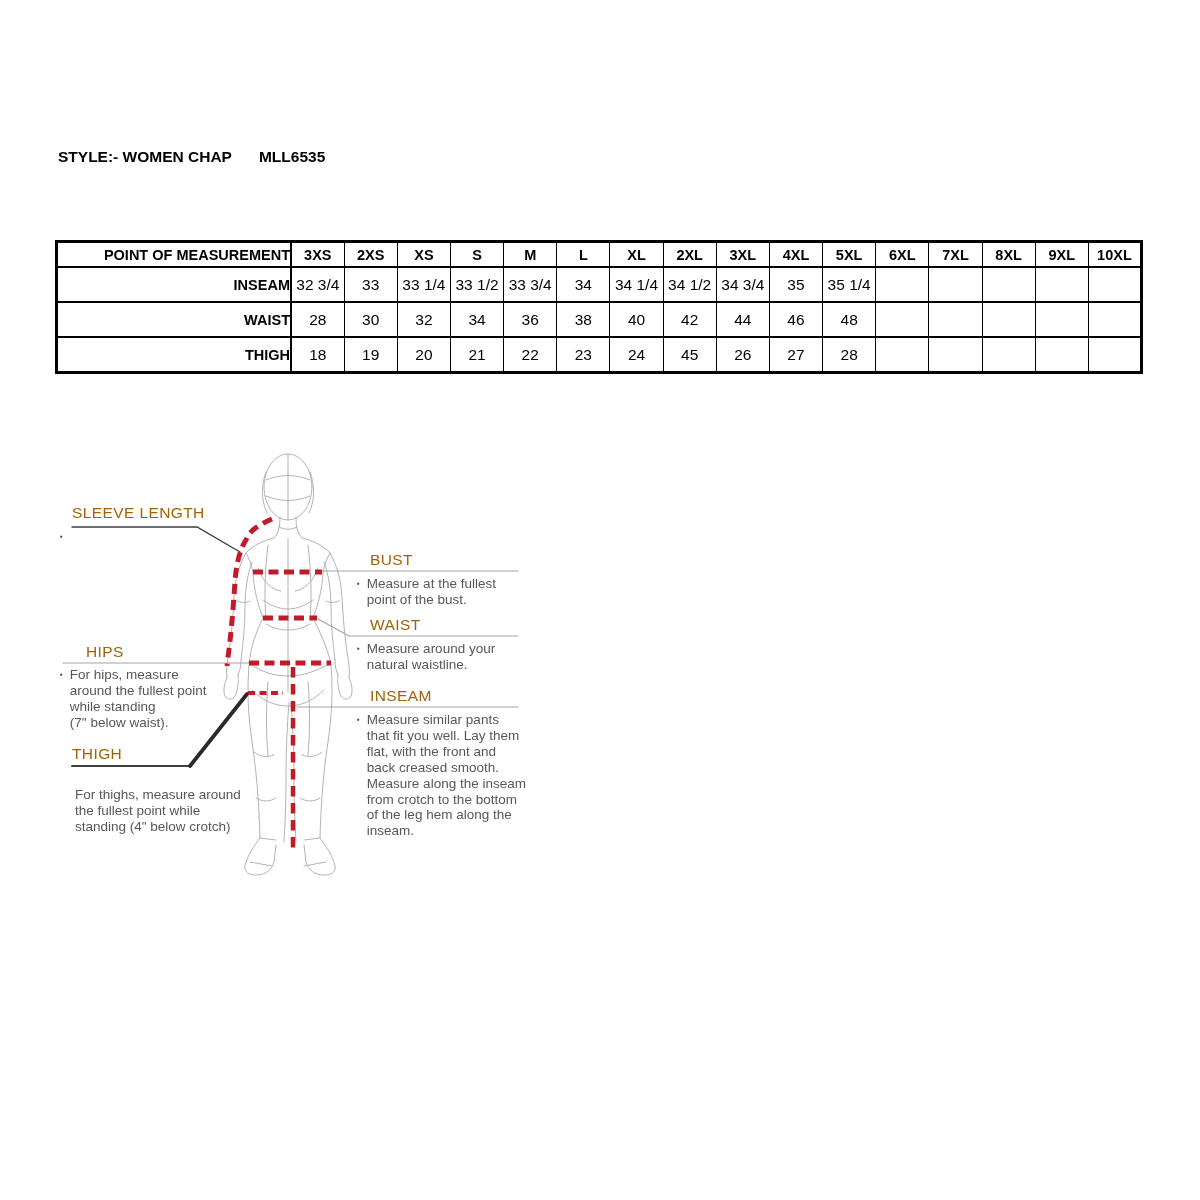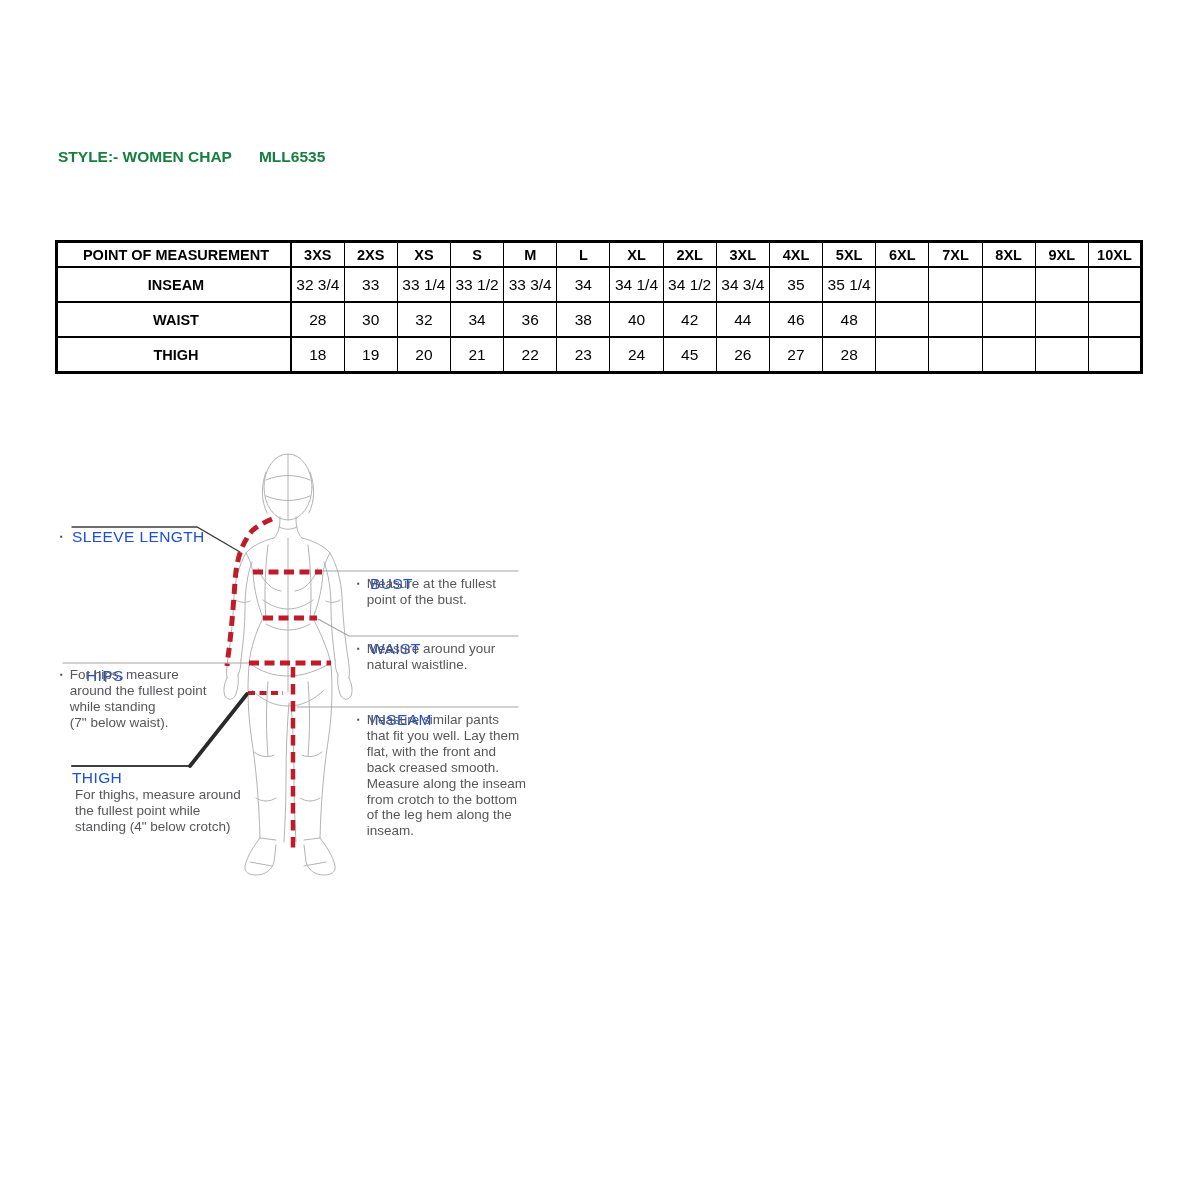--- a/index.html
+++ b/index.html
@@ -4,50 +4,50 @@
 <style>
   html,body { margin:0; padding:0; }
   body {
     width:1200px; height:1200px; background:#ffffff; position:relative;
     font-family:"Liberation Sans", sans-serif; color:#000;
     overflow:hidden;
   }
   .page { position:absolute; inset:0; }
 
   
-  .doc-title { position:absolute; left:58px; top:148px; font-size:15.5px; font-weight:bold; color:#15803d; }
+  .doc-title { position:absolute; left:58px; top:148px; font-size:15.5px; font-weight:bold; color:#000000; }
   .style-code { margin-left:27px; }
 
   
   table.size-chart {
     position:absolute; left:55px; top:240px; width:1088px;
     border-collapse:collapse; table-layout:fixed;
     border:3px solid #000;
   }
   .size-chart th, .size-chart td {
     border:1.5px solid #000; border-top-width:2px; border-bottom-width:2px;
     text-align:center; vertical-align:middle;
     font-size:15px; padding:0; height:33px; overflow:hidden;
   }
   .size-chart thead th { height:23px; font-weight:bold; border-bottom-width:2.6px; font-size:14.5px; }
   .size-chart td { font-weight:normal; font-size:15.5px; }
   .size-chart .rowlabel {
-    width:228px; text-align:center; padding-left:4px; font-weight:bold;
+    width:228px; text-align:right; padding-left:4px; font-weight:bold;
     border-right-width:2.4px; font-size:14.5px;
   }
 
   
   .note { position:absolute; left:57px; top:390px; font-size:14px; font-weight:bold; color:#0d0d0d; letter-spacing:-0.1px; }
 
   
   .diagram { position:absolute; left:55px; top:440px; width:490px; height:460px; }
   .diagram svg { position:absolute; left:0; top:0; }
   .guide-heading {
     position:absolute; font-size:15.5px; letter-spacing:0.4px;
-    color:#1d4ed8; line-height:18px; white-space:nowrap;margin-top:24px;
+    color:#a16207; line-height:18px; white-space:nowrap;
   }
   .guide-desc {
     position:absolute; display:flex; gap:7px;
     font-size:13.5px; line-height:15.9px; color:#57575a; width:190px;
   }
   .guide-desc .bullet { font-size:8px; line-height:15.9px; color:#4b4b4d; flex:0 0 auto; }
   .guide-desc .desc-text { white-space:pre-line; }
 
   
   #h-sleeve { left:17px; top:64px; }

